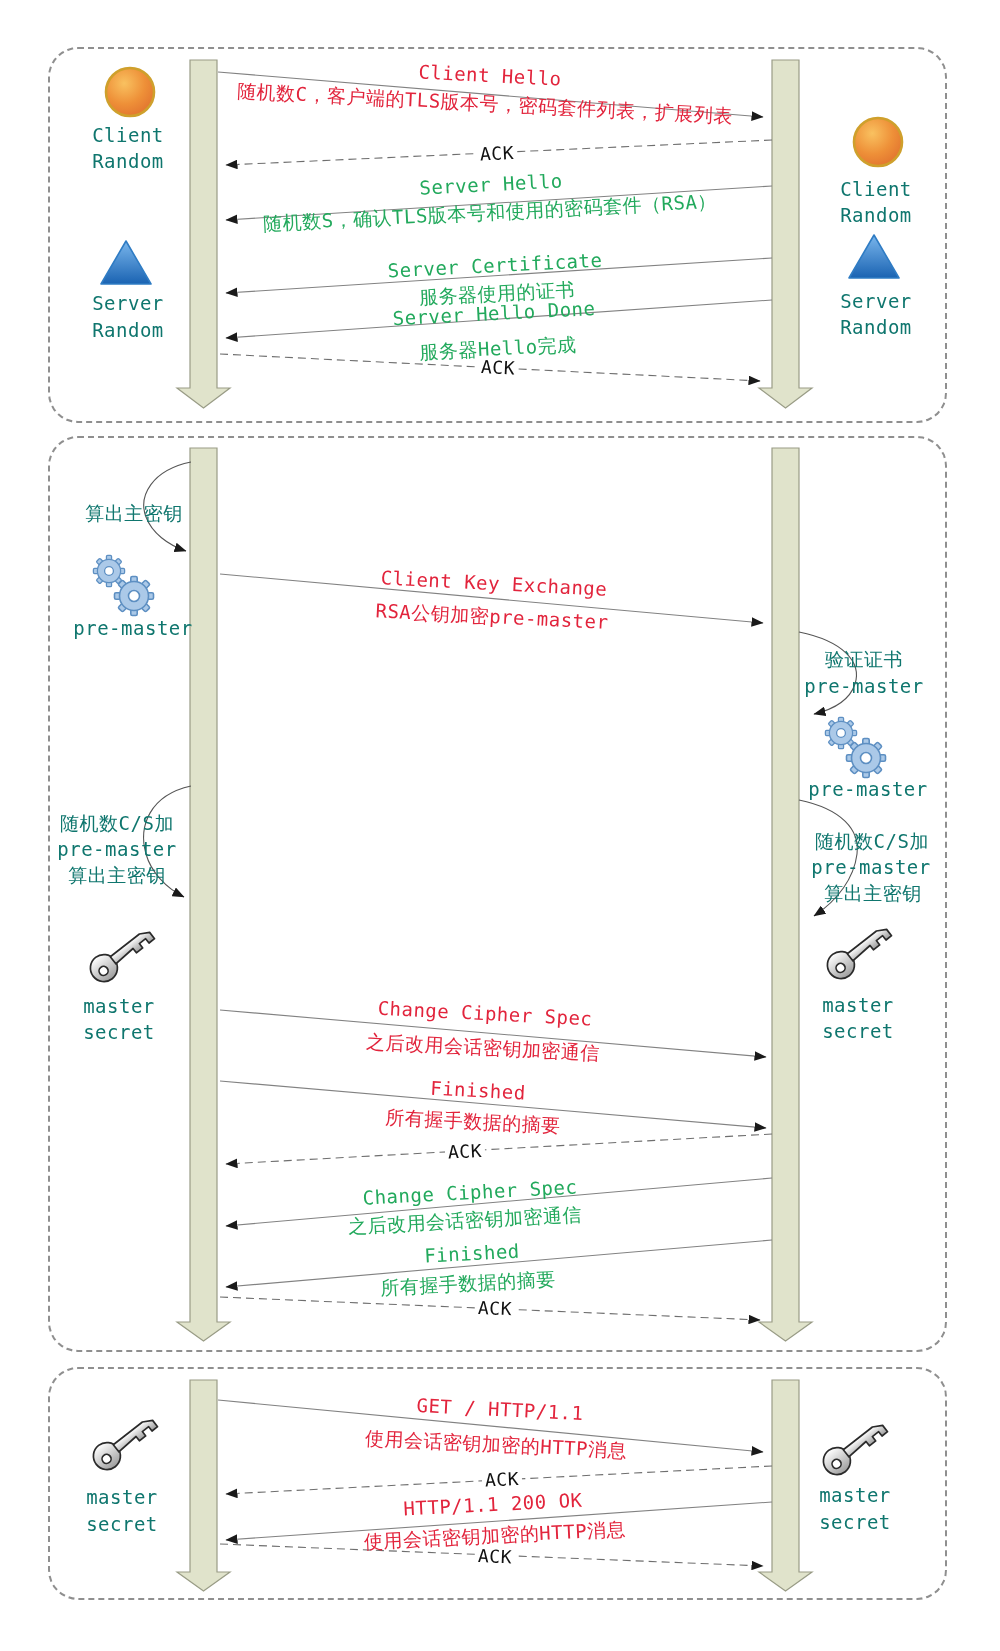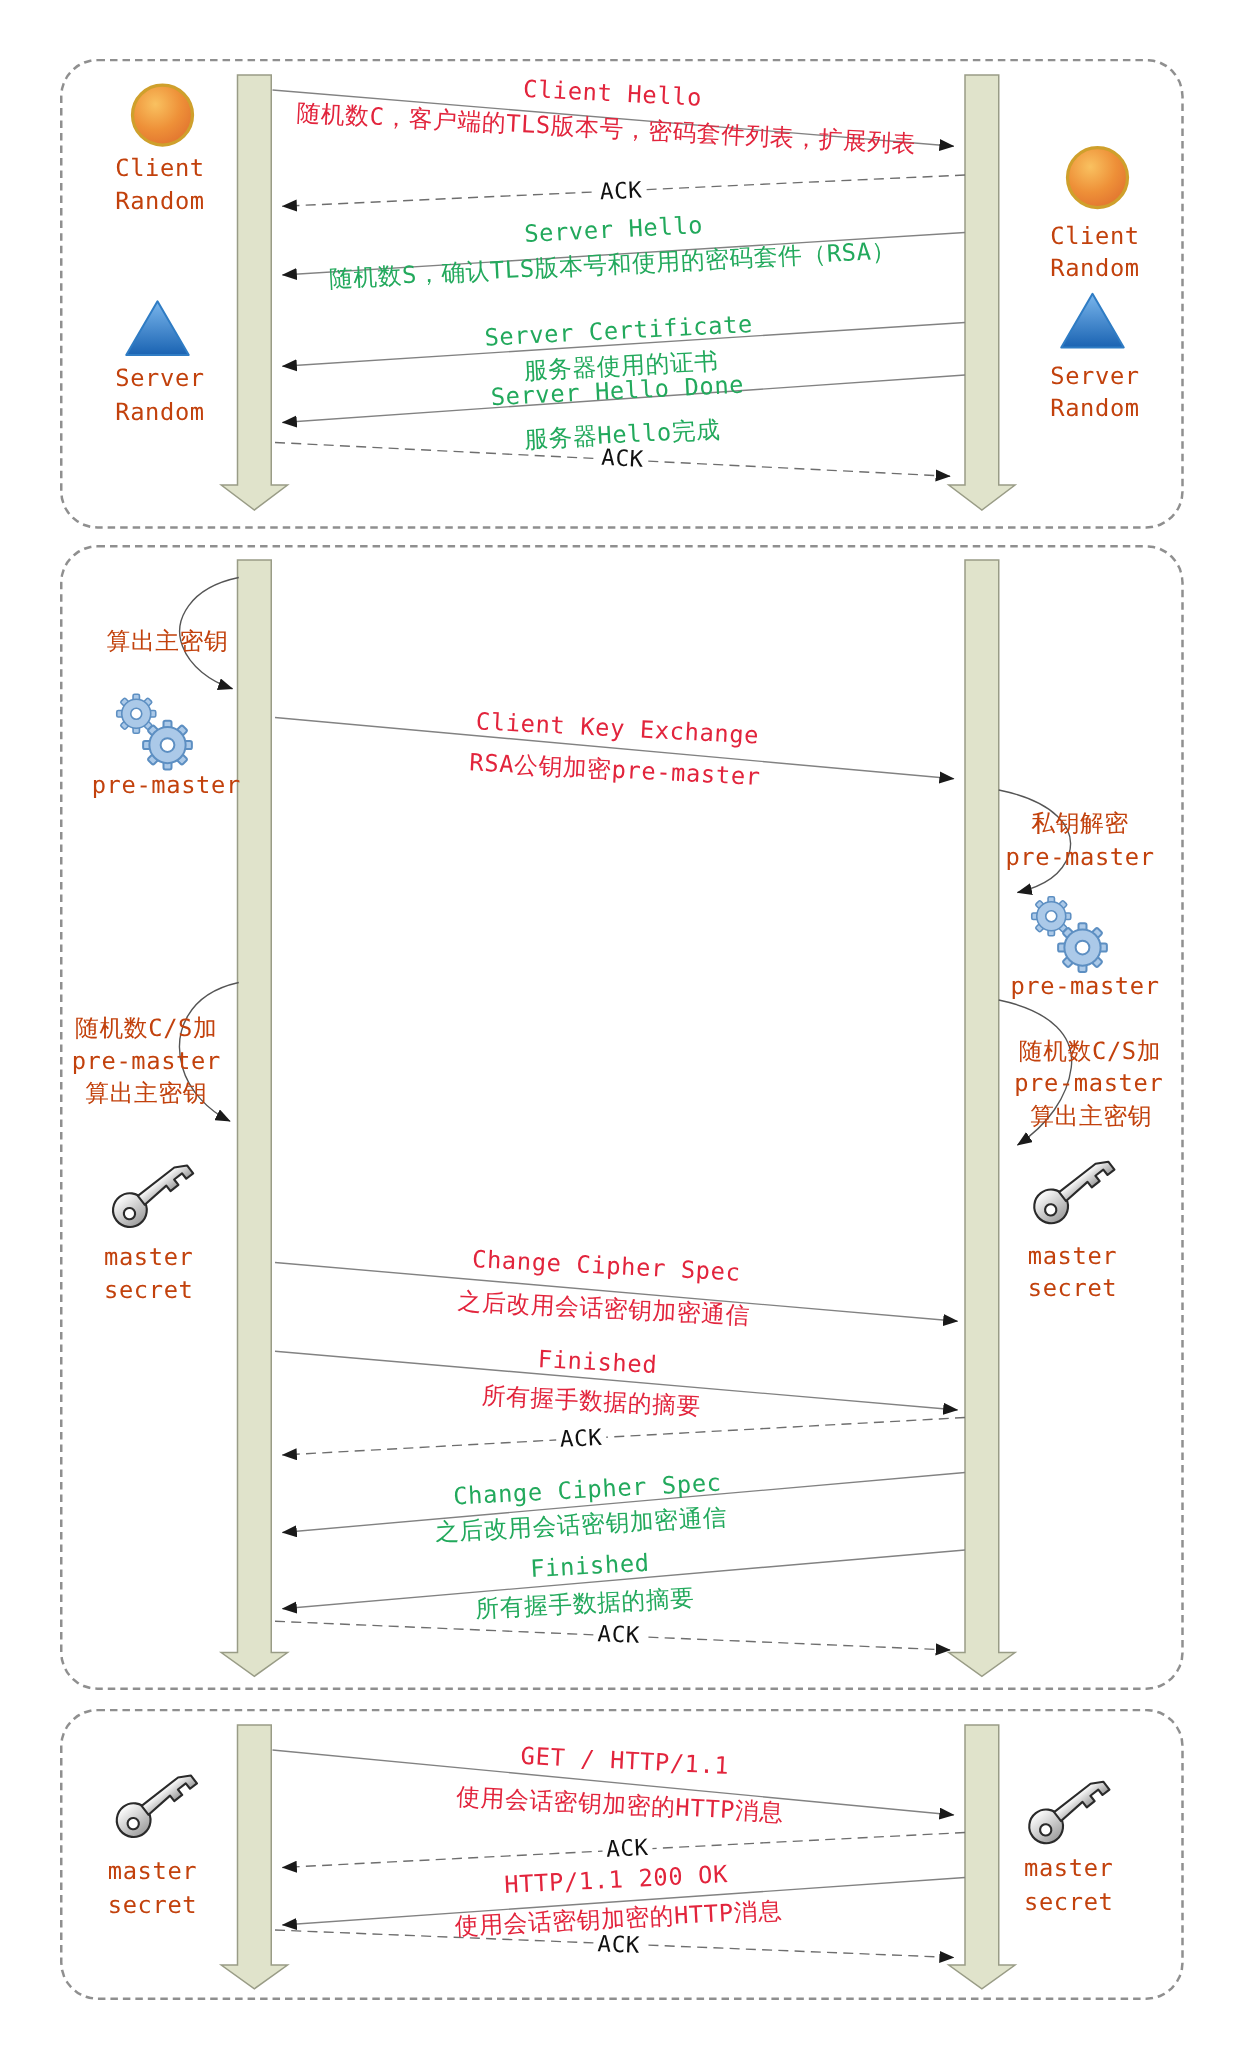--- a/index.html
+++ b/index.html
@@ -1,20 +1,20 @@
 <!DOCTYPE html>
 <html><head>
 <meta charset="utf-8">
 <style>
   html,body{margin:0;padding:0;background:#fff;}
   .canvas{position:relative;width:1000px;height:1651px;background:#fff;overflow:hidden;
           font-family:"DejaVu Sans Mono","Liberation Mono",monospace;}
   .sec{position:absolute;border:2px dashed #8f8f8f;border-radius:30px;background:transparent;z-index:1;}
   svg.overlay{position:absolute;left:0;top:0;z-index:2;}
-  .lbl{position:absolute;z-index:3;white-space:nowrap;font-size:19px;color:#c2410c;
+  .lbl{position:absolute;z-index:3;white-space:nowrap;font-size:19px;color:#0f766e;
        letter-spacing:.5px;transform:translate(-50%,-50%) rotate(var(--r,0deg));line-height:1.15;}
   .red{color:#e2243c;}
   .green{color:#22a95c;}
   .ack{font-size:18px;color:#111;background:#fff;padding:0 3px;}
   .ml{stroke:#828282;stroke-width:1.1;}
   .md{stroke:#6e6e6e;stroke-width:1.1;stroke-dasharray:8 5;}
   .lp{fill:none;stroke:#555;stroke-width:1.1;}
   .lifeline{fill:#e0e3cb;stroke:#999c86;stroke-width:1.2;}
 </style>
 </head>
@@ -136,21 +136,21 @@
   <div class="lbl" style="left:128px;top:331px">Random</div>
   <div class="lbl" style="left:876px;top:190px">Client</div>
   <div class="lbl" style="left:876px;top:216px">Random</div>
   <div class="lbl" style="left:876px;top:302px">Server</div>
   <div class="lbl" style="left:876px;top:328px">Random</div>
 
   <div class="lbl" style="left:134px;top:514px">算出主密钥</div>
   <div class="lbl" style="left:133px;top:629px">pre-master</div>
   <div class="lbl red" style="left:494px;top:584px;--r:2.9deg">Client Key Exchange</div>
   <div class="lbl red" style="left:492px;top:617px;--r:2.9deg">RSA公钥加密pre-master</div>
-  <div class="lbl" style="left:864px;top:660px">私钥解密</div>
+  <div class="lbl" style="left:864px;top:660px">验证证书</div>
   <div class="lbl" style="left:864px;top:687px">pre-master</div>
   <div class="lbl" style="left:868px;top:790px">pre-master</div>
 
   <div class="lbl" style="left:117px;top:824px">随机数C/S加</div>
   <div class="lbl" style="left:117px;top:850px">pre-master</div>
   <div class="lbl" style="left:117px;top:876px">算出主密钥</div>
   <div class="lbl" style="left:872px;top:842px">随机数C/S加</div>
   <div class="lbl" style="left:871px;top:868px">pre-master</div>
   <div class="lbl" style="left:873px;top:894px">算出主密钥</div>
 

